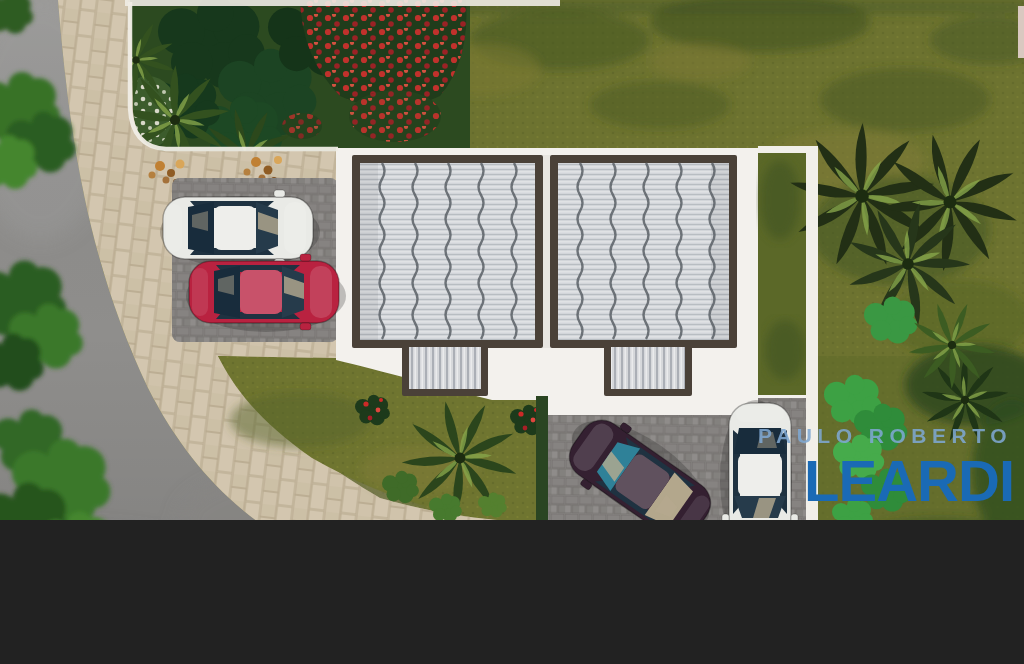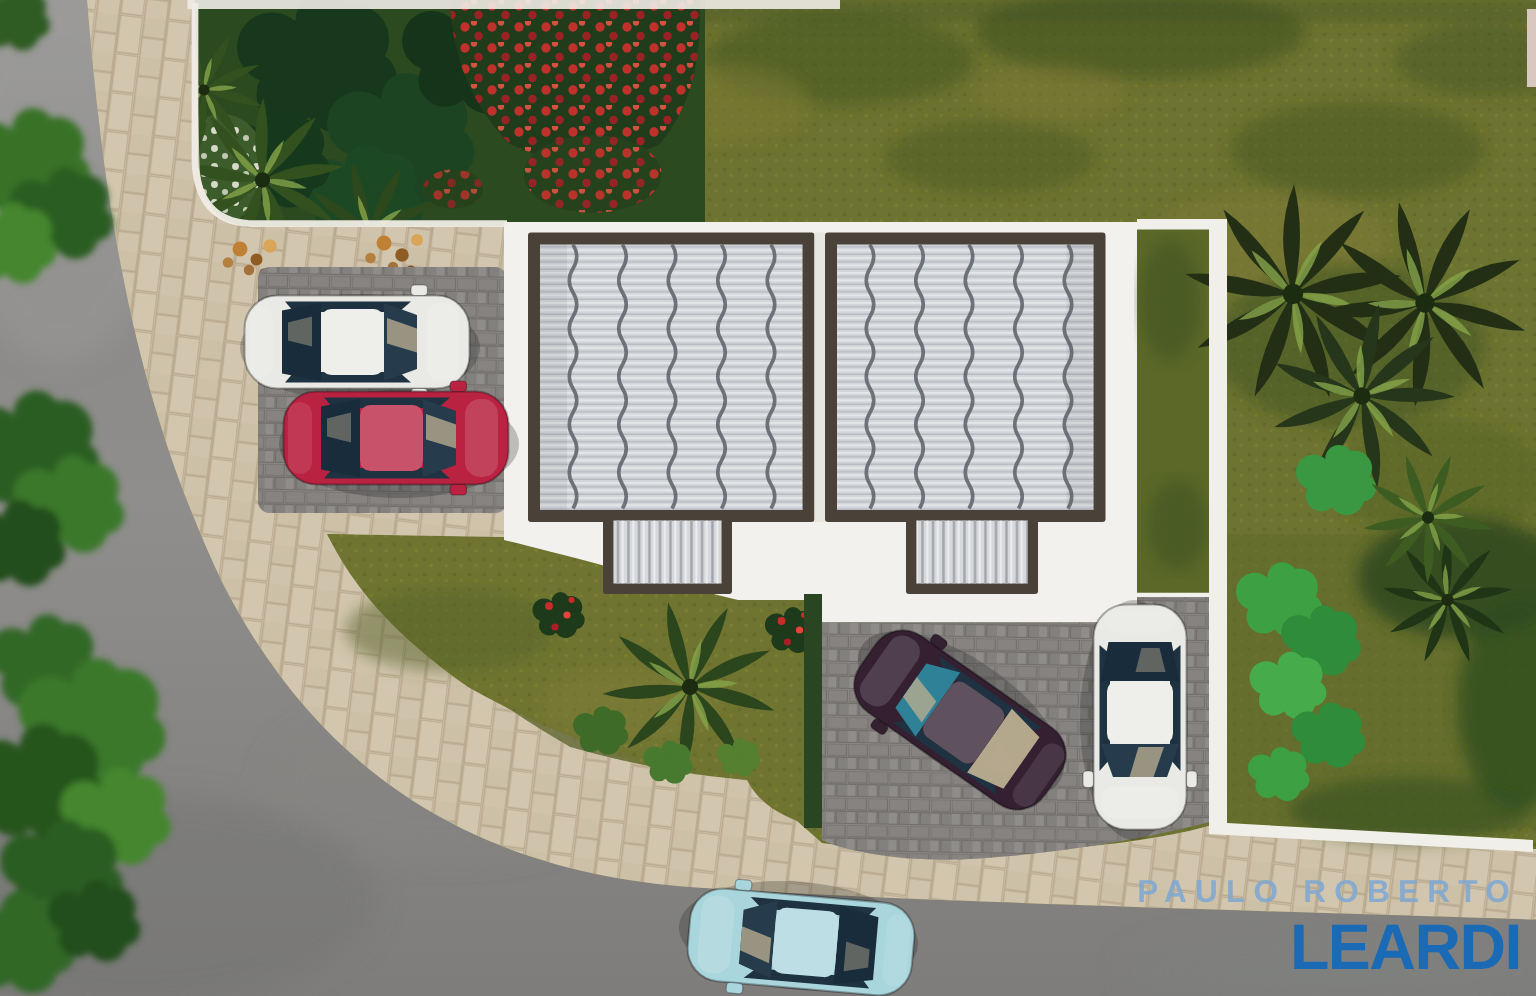--- a/index.html
+++ b/index.html
@@ -1,25 +1,25 @@
 <!DOCTYPE html>
 <html><head>
 <meta charset="utf-8">
 <style>
   html,body{margin:0;padding:0;background:#222;}
-  #stage{position:relative;width:1024px;height:664px;overflow:hidden;background:#6d7330;
+  #stage{position:relative;width:1024px;height:520px;overflow:hidden;background:#6d7330;
          font-family:"Liberation Sans",sans-serif;}
   #stage svg{display:block}
   .seam{stroke:#5b6066;stroke-width:2.4;fill:none;opacity:.85}
   .pebble{stroke:none}
   #watermark{position:absolute;right:10px;bottom:10px;text-align:right;line-height:1;
              pointer-events:none;}
   #wm-top{display:block;font-size:21px;font-weight:700;letter-spacing:5.5px;opacity:.88;
           margin-bottom:6px;margin-right:2px;}
-  #wm-main{display:block;font-size:43px;font-weight:700;letter-spacing:-1px;}
+  #wm-main{display:block;font-size:58px;font-weight:700;letter-spacing:-1px;}
 </style>
 </head>
 <body>
 
 <div id="stage">
 <svg width="1024" height="664" viewBox="0 0 1024 664">
   <defs>
     <linearGradient id="streetShade" x1="0" y1="0" x2="0" y2="1">
       <stop offset="0" stop-color="#ffffff" stop-opacity=".10"></stop>
       <stop offset=".5" stop-color="#000000" stop-opacity="0"></stop>

